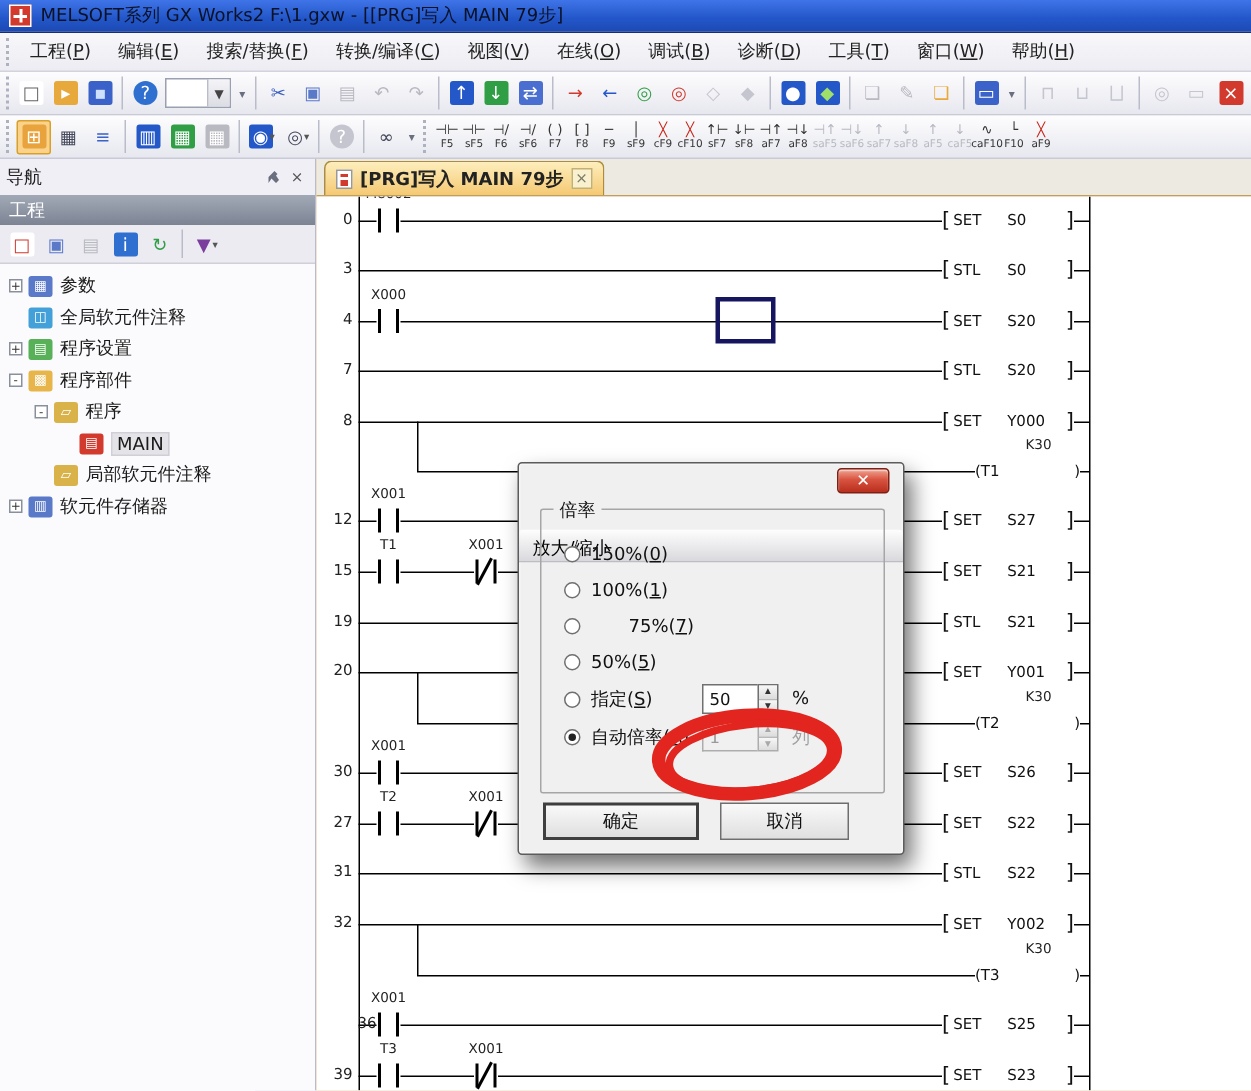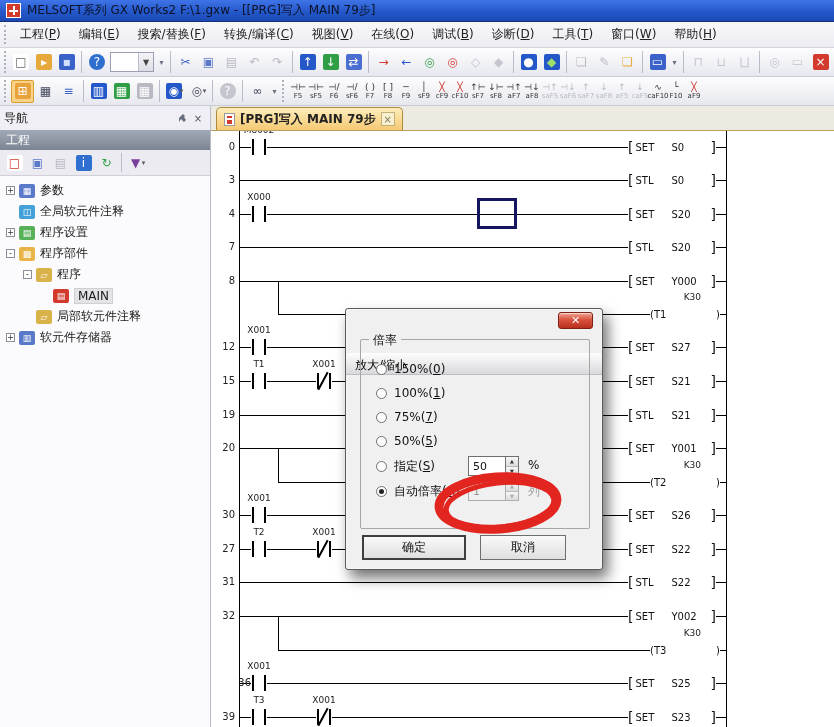--- a/index.html
+++ b/index.html
@@ -657,21 +657,21 @@
   <button class="dlg-btn default" style="left:16px; width:104px;">确定</button>
   <button class="dlg-btn" style="left:134px; width:86px;">取消</button>
 <div class="opt" style="top: 50px; position: absolute; left: 30px;">
       <span class="radio"></span>
       <span class="olabel">150%(<u>0</u>)</span>
     </div>
     <div class="opt" style="top: 74px; position: absolute; left: 30px;">
       <span class="radio"></span>
       <span class="olabel">100%(<u>1</u>)</span>
     </div>
-    <div class="opt" style="top: 98px; position: absolute; left: 30px;">
+    <div class="opt" style="top: 98px; position: absolute; left: 30px; gap: 25px;">
       <span class="radio"></span>
       <span class="olabel">75%(<u>7</u>)</span>
     </div>
     <div class="opt" style="top: 122px; position: absolute; left: 30px;">
       <span class="radio"></span>
       <span class="olabel">50%(<u>5</u>)</span>
     </div>
     <div class="opt" style="top: 147px; position: absolute; left: 30px;">
       <span class="radio"></span>
       <span class="olabel">指定(<u>S</u>)</span>

